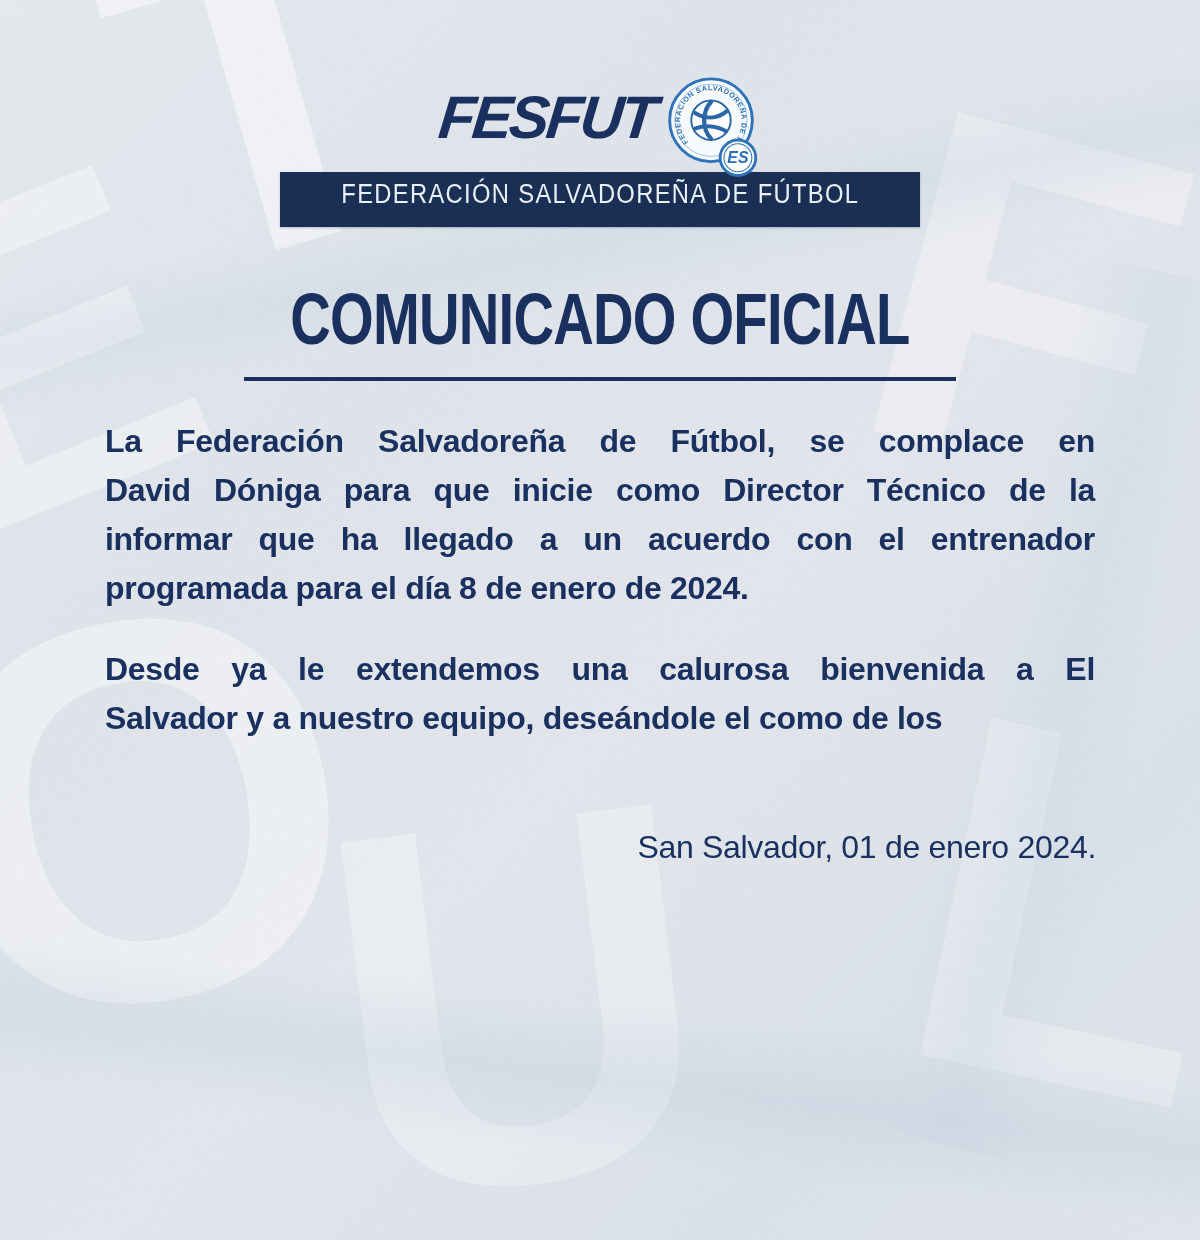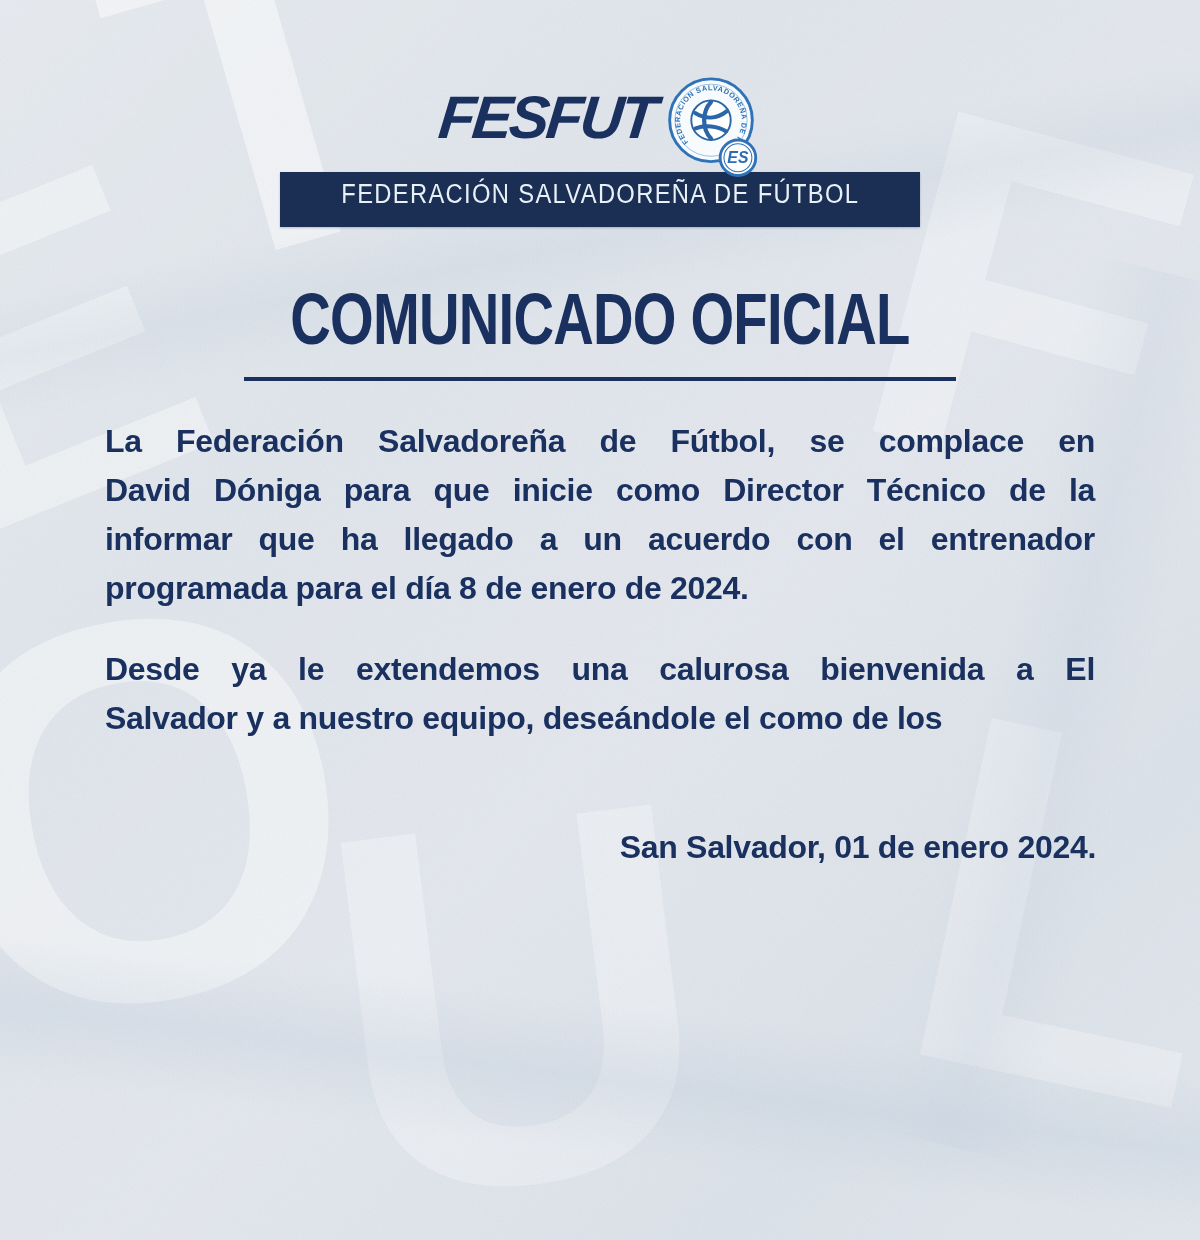--- a/index.html
+++ b/index.html
@@ -83,21 +83,21 @@
     font-size: 32px; font-weight: bold; color: #1a3160;
     line-height: 49px; letter-spacing: -0.3px;
     text-align: justify; text-align-last: justify;
   }
   .para .jline:last-child { text-align-last: left; }
   .para + .para { margin-top: 32px; }
 
   .dateline {
     margin-top: 86px; padding: 0 104px 0 85px;
     text-align: right;
-    font-size: 32px; font-weight: bold; color: #1a3160;
+    font-size: 32px; font-weight: normal; color: #1a3160;
     letter-spacing: -0.3px;
   }
 </style>
 </head>
 <body>
 
 <div class="poster">
 
   <div class="watermarks">
       <span>T</span>

